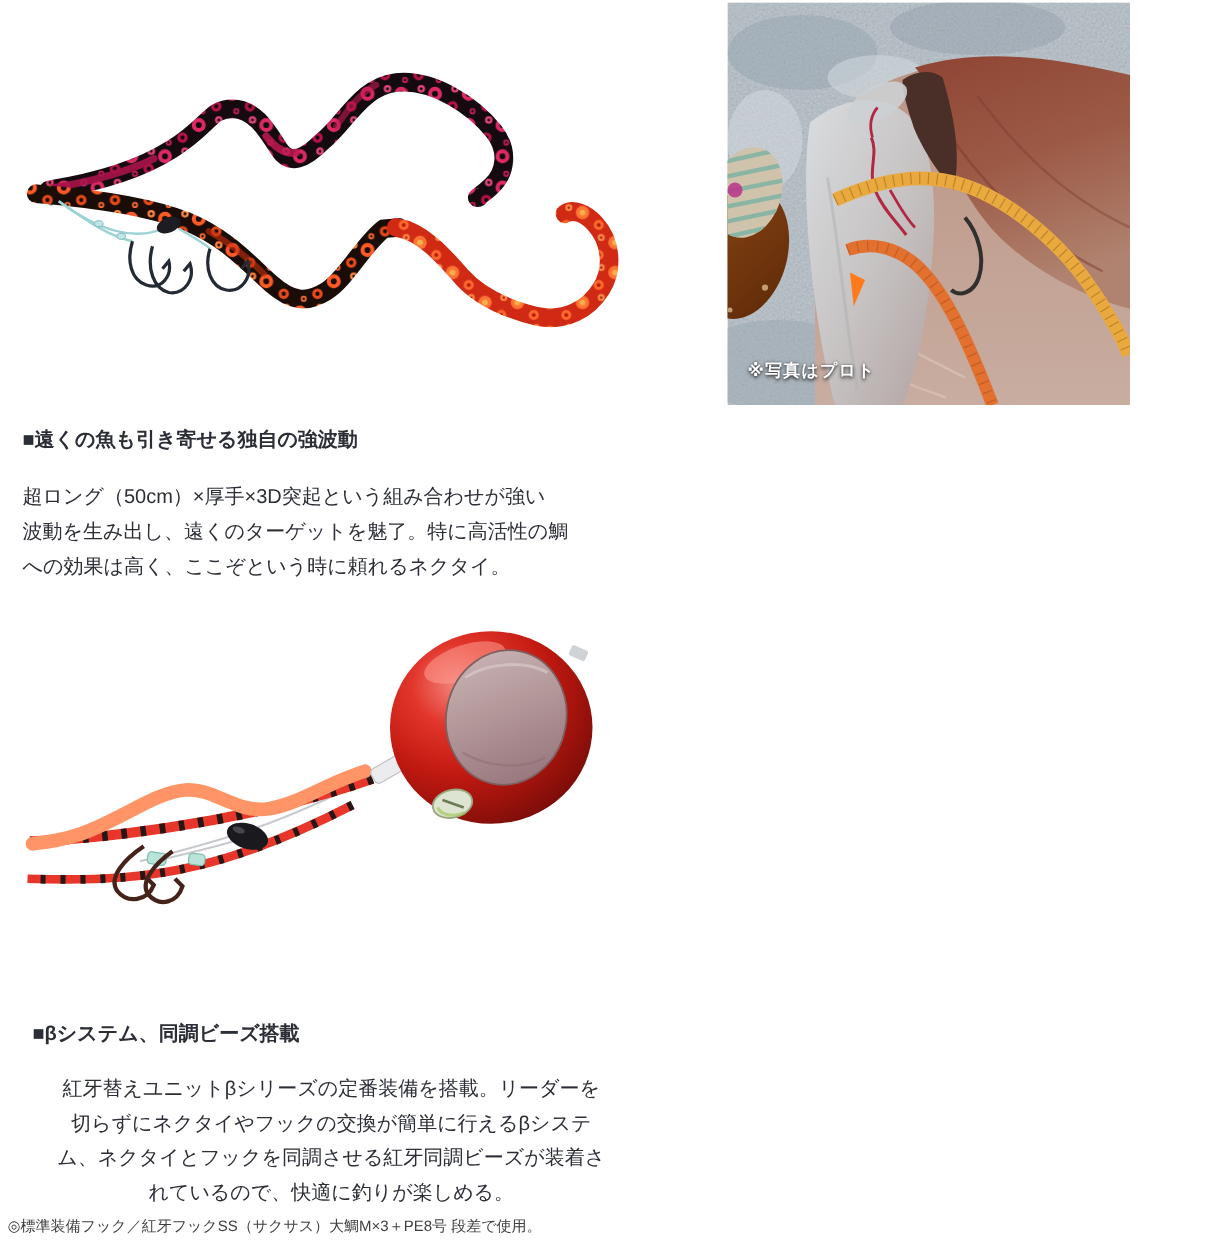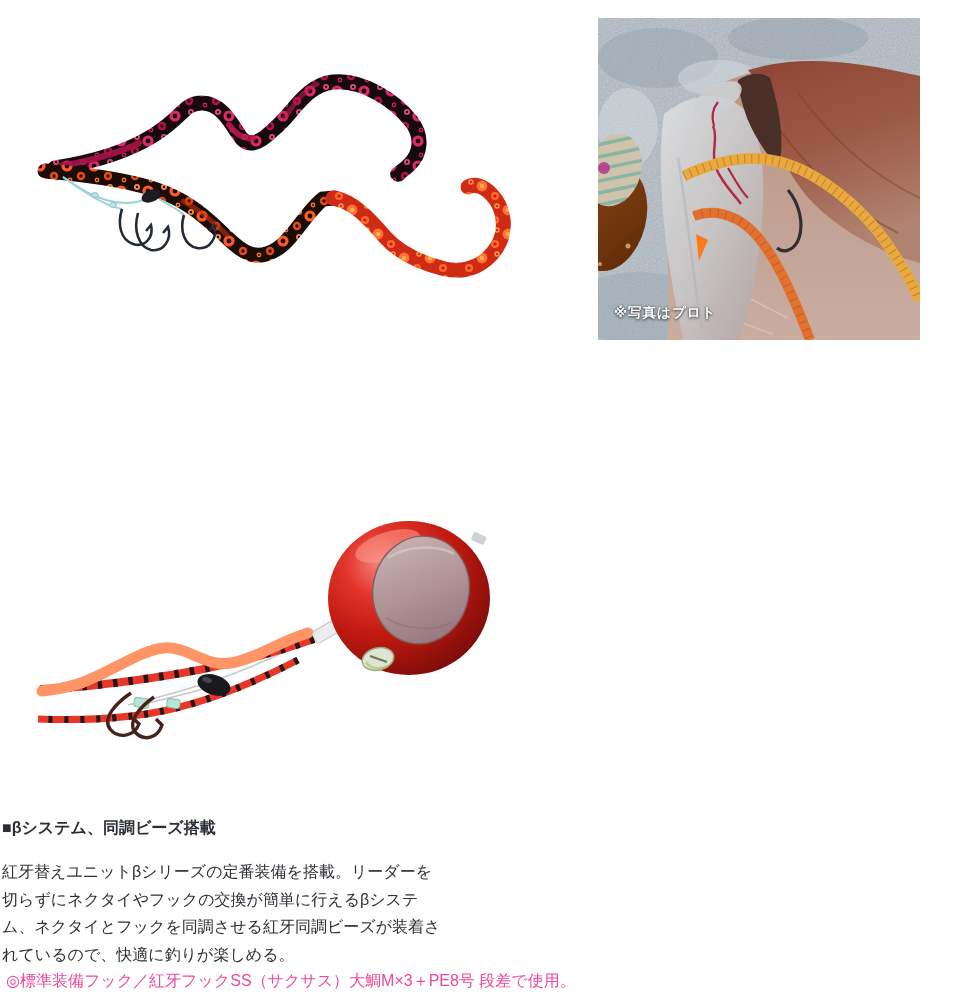--- a/index.html
+++ b/index.html
@@ -2,31 +2,31 @@
 <html><head>
 <meta charset="utf-8">
 <style>
   html,body{margin:0;padding:0;background:#ffffff;}
   .page{
     position:relative;width:974px;height:1000px;background:#ffffff;
     font-family:"Liberation Sans","DejaVu Sans",sans-serif;
     color:#2b2e36;overflow:hidden;
   }
   .abs{position:absolute;}
-  figure{margin:16px;padding:0;border-radius:26px;}
+  figure{margin:0;padding:0;border-radius:26px;}
   .sec h2{
     margin:0;font-size:16px;font-weight:bold;line-height:19px;color:#2b2e36;
   }
   .sec p{
     margin:22px 0 0 0;font-size:16px;line-height:28px;color:#2b2e36;
     white-space:pre-line;
   }
-  .sec.tight p{line-height:27.5px;margin-top:21px;}
+  .sec.tight p{line-height:27.5px;margin-top:21px;text-align:center;}
   .footnote{
-    margin:0;font-size:16px;line-height:20px;color:#ec4899;white-space:pre;
+    margin:0;font-size:12px;line-height:20px;color:#404040;white-space:pre;
   }
   .photo-caption{
     position:absolute;left:16px;top:286px;
     font-size:13.5px;font-weight:bold;color:#ffffff;
     text-shadow:0 1px 3px rgba(0,0,0,.65), 0 0 2px rgba(0,0,0,.5);
     letter-spacing:1px;
   }
   svg{display:block;}
 </style>
 </head>
@@ -181,20 +181,26 @@
             <line x1="-12" y1="190" x2="42" y2="178"></line>
         </g>
         <circle cx="6" cy="150" r="6" fill="#bb3288" opacity="0.85"></circle>
         <circle cx="30" cy="228" r="2.5" fill="#d9b98a" opacity="0.8"></circle>
         <circle cx="2" cy="246" r="2" fill="#d9b98a" opacity="0.8"></circle>
       </g>
     </svg>
     <div class="photo-caption">※写真はプロト</div>
   </figure>
 
+  <section class="sec abs" style="left:18px;top:343px;width:468px">
+    <h2>■遠くの魚も引き寄せる独自の強波動</h2>
+    <p>超ロング（50cm）×厚手×3D突起という組み合わせが強い
+波動を生み出し、遠くのターゲットを魅了。特に高活性の鯛
+への効果は高く、ここぞという時に頼れるネクタイ。</p>
+  </section>
 
   <section class="sec abs" style="left:508px;top:343px;width:462px">
   </section>
 
   <figure class="abs" style="left:20px;top:492px;width:458px;height:248px">
     <svg width="458" height="248" viewBox="0 0 458 248">
       <defs>
         <radialGradient id="sphereGrad" cx="0.32" cy="0.28" r="0.85">
           <stop offset="0" stop-color="#f2837a"></stop>
             <stop offset="0.25" stop-color="#e2352b"></stop>
@@ -245,21 +251,21 @@
         <path d="M352 50 C370 38 400 36 418 46" stroke="#d9c8c8" stroke-width="2.5" fill="none" opacity="0.7"></path>
         <path d="M350 110 C370 122 398 124 416 114" stroke="#8d6c70" stroke-width="2" fill="none" opacity="0.5"></path>
         <ellipse cx="342" cy="151" rx="16" ry="11" transform="rotate(-14 342 151)" fill="#dde4d2" stroke="#9aa882" stroke-width="1.5"></ellipse>
         <path d="M334 148 L351 154" stroke="#6a7a52" stroke-width="2"></path>
         <path d="M330 154 A16 11 -14 0 0 352 158" stroke="#9cc24e" stroke-width="2.5" fill="none" opacity="0.6"></path>
         <rect x="436" y="26" width="14" height="9" rx="2" transform="rotate(24 443 30)" fill="#cfd3d6"></rect>
       </g>
     </svg>
   </figure>
 
-  <section class="sec tight abs" style="left:2px;top:818px;width:478px">
+  <section class="sec tight abs" style="left:26px;top:818px;width:478px">
     <h2>■βシステム、同調ビーズ搭載</h2>
     <p>紅牙替えユニットβシリーズの定番装備を搭載。リーダーを
 切らずにネクタイやフックの交換が簡単に行えるβシステ
 ム、ネクタイとフックを同調させる紅牙同調ビーズが装着さ
 れているので、快適に釣りが楽しめる。</p>
   </section>
 
   <p class="footnote abs" style="left:6px;top:971px;width:960px">◎標準装備フック／紅牙フックSS（サクサス）大鯛M×3＋PE8号 段差で使用。</p>
 
 </div>

